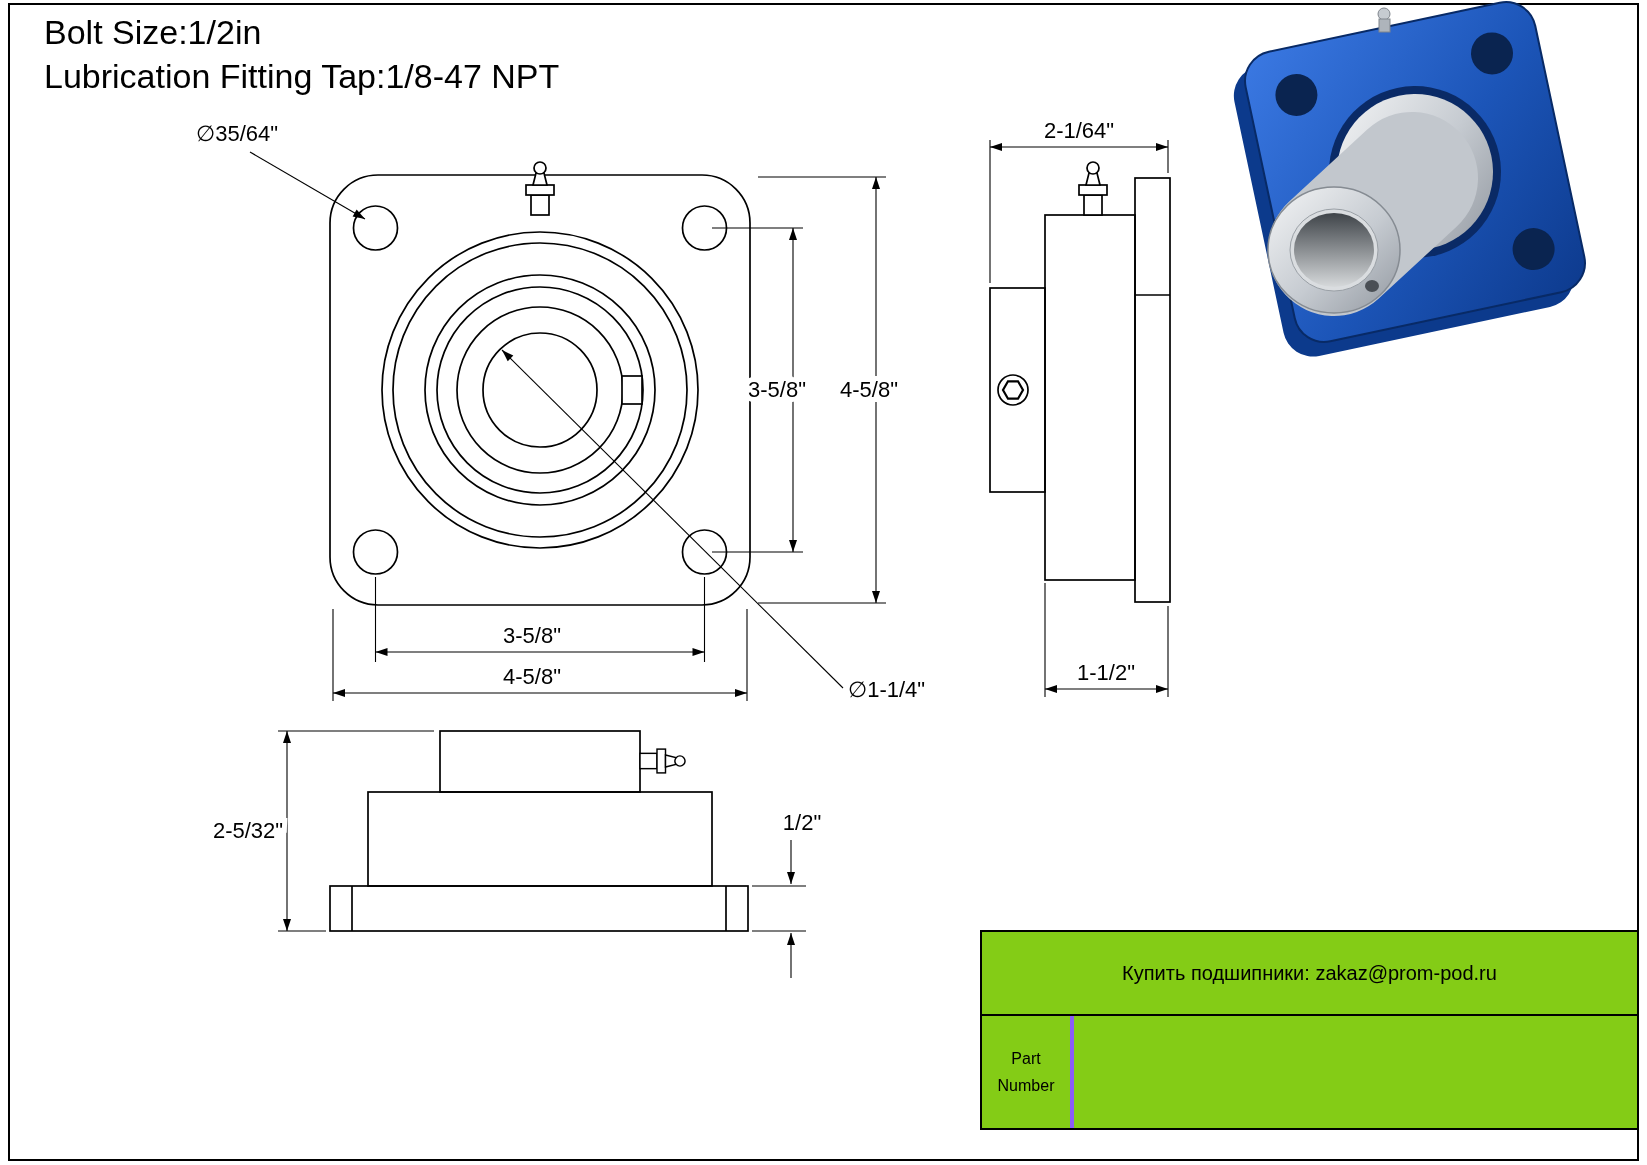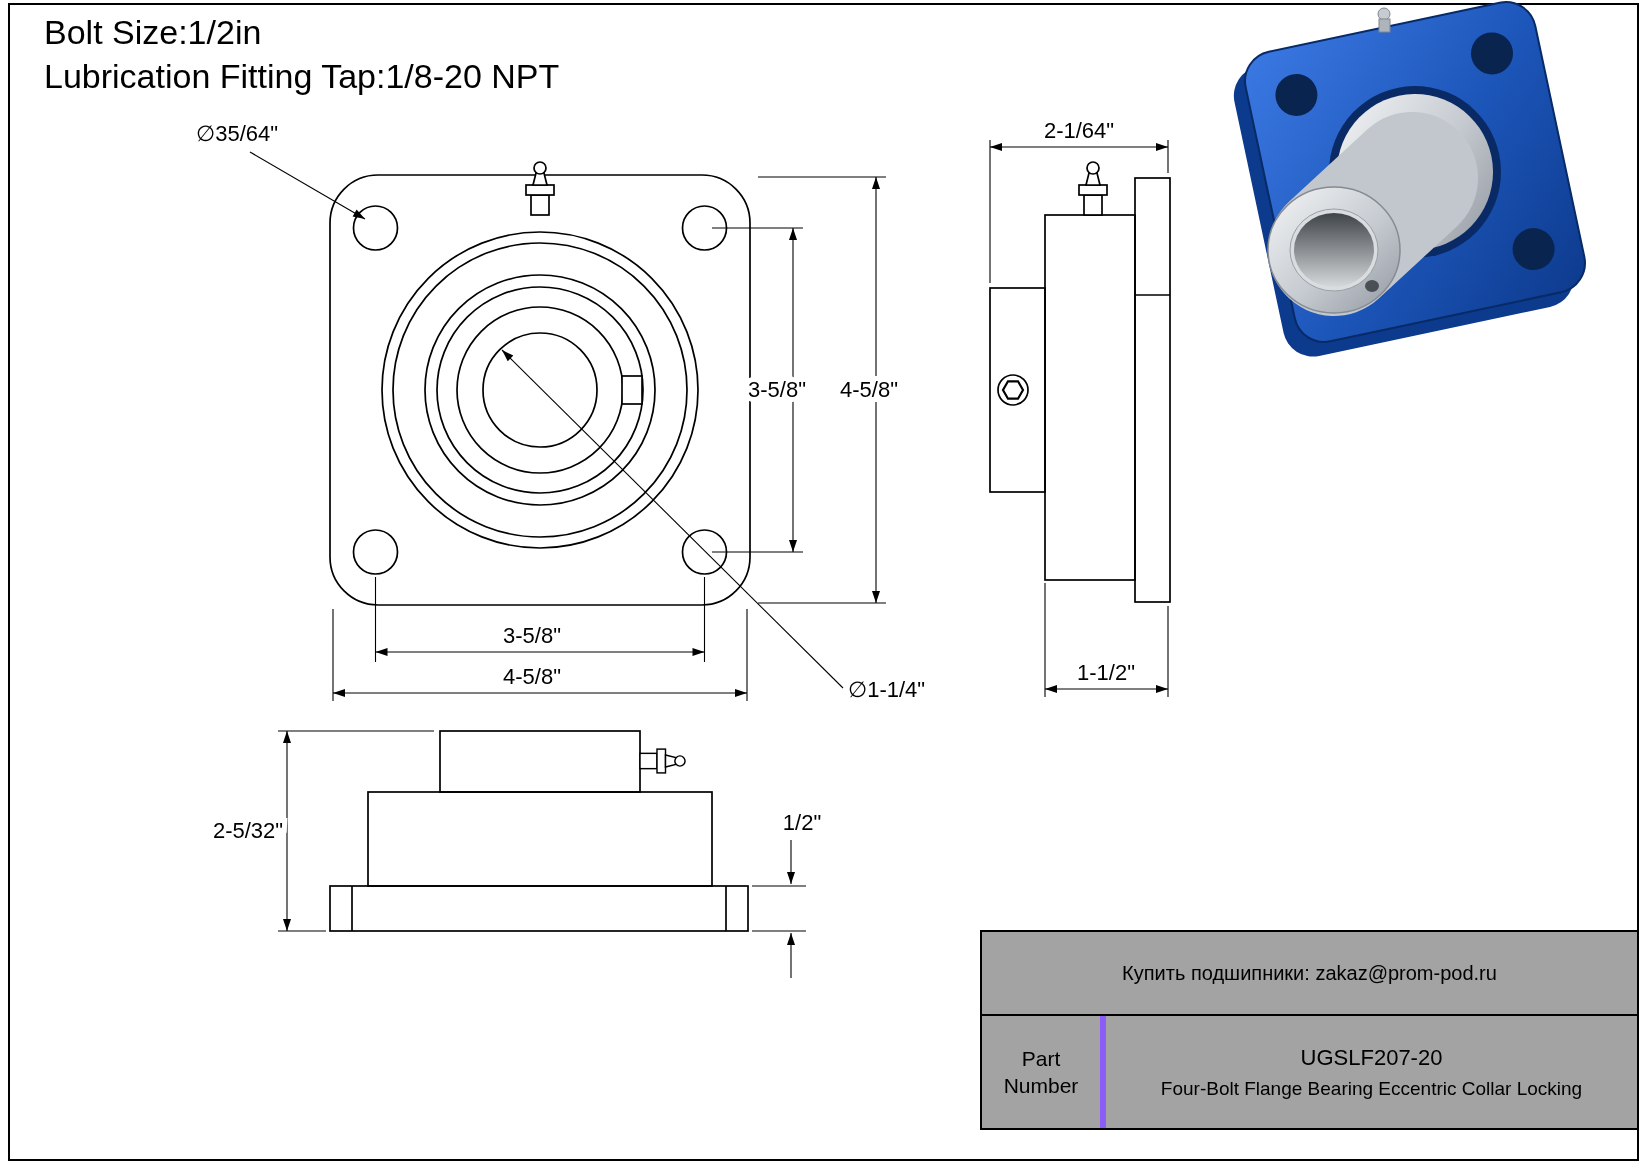--- a/index.html
+++ b/index.html
@@ -12,42 +12,42 @@
   .h-line { font-size:34px; line-height:44px; white-space:nowrap;margin-left:18px; }
   svg.drawing { position:absolute; left:0; top:0; }
 
   .obj  { stroke:#000; stroke-width:1.7; fill:none; }
   .objf { stroke:#000; stroke-width:1.7; fill:#ffffff; }
   .dim  { stroke:#000; stroke-width:1.1; fill:none; }
   .dimtext { font-size:22px; fill:#000; }
   .halo { stroke:#ffffff; stroke-width:10px; paint-order:stroke; }
 
   .titleblock { position:absolute; left:980px; top:930px; right:8px; height:200px;
-                border:2px solid #000; background:#a3a3a3; display:flex; flex-direction:column; }
+                border:2px solid #000; background:#84cc16; display:flex; flex-direction:column; }
   .tb-row1 { height:84px; border-bottom:2px solid #000; display:flex;
              align-items:center; justify-content:center; font-size:20px; }
   .tb-row2 { flex:1; display:flex; }
-  .tb-label { width:124px; border-right:6px solid #8b5cf6; display:flex; align-items:center;
-              justify-content:center; text-align:center; font-size:21px; line-height:27px;
+  .tb-label { width:92px; border-right:4px solid #8b5cf6; display:flex; align-items:center;
+              justify-content:center; text-align:center; font-size:16px; line-height:27px;
               padding:0 12px; }
   .tb-value { flex:1; display:flex; flex-direction:column; align-items:center;
               justify-content:center; gap:7px; }
   .tb-pn   { font-size:22px; }
   .tb-desc { font-size:19px; }
 </style>
 </head>
 <body>
 
 <div class="page">
 
   <div class="frame"></div>
 
   <div class="header">
     <div class="h-line">Bolt Size:1/2in</div>
-    <div class="h-line">Lubrication Fitting Tap:1/8-20 NPT</div>
+    <div class="h-line">Lubrication Fitting Tap:1/8-47 NPT</div>
   </div>
 
   <svg class="drawing" width="1647" height="1165" viewBox="0 0 1647 1165">
     <defs>
       <marker id="ae" markerWidth="14" markerHeight="10" refX="13" refY="5" orient="auto-start-reverse" markerUnits="userSpaceOnUse">
         <path d="M1,1 L13,5 L1,9 Z" fill="#000"></path>
       </marker>
       <linearGradient id="blueGrad" x1="0" y1="0" x2="1" y2="1">
         <stop offset="0" stop-color="#3b79e3"></stop>
         <stop offset="0.55" stop-color="#1c55b8"></stop>
@@ -195,20 +195,16 @@
       <ellipse cx="1372" cy="286" rx="7" ry="6" fill="#4a4f55"></ellipse>
     </g>
   </svg>
 
   <div class="titleblock">
     <div class="tb-row1">
       <span>Купить подшипники: zakaz@prom-pod.ru</span>
     </div>
     <div class="tb-row2">
       <div class="tb-label">Part Number</div>
-      <div class="tb-value">
-        <div class="tb-pn">UGSLF207-20</div>
-        <div class="tb-desc">Four-Bolt Flange Bearing Eccentric Collar Locking</div>
-      </div>
     </div>
   </div>
 
 </div>
 
 </body></html>

